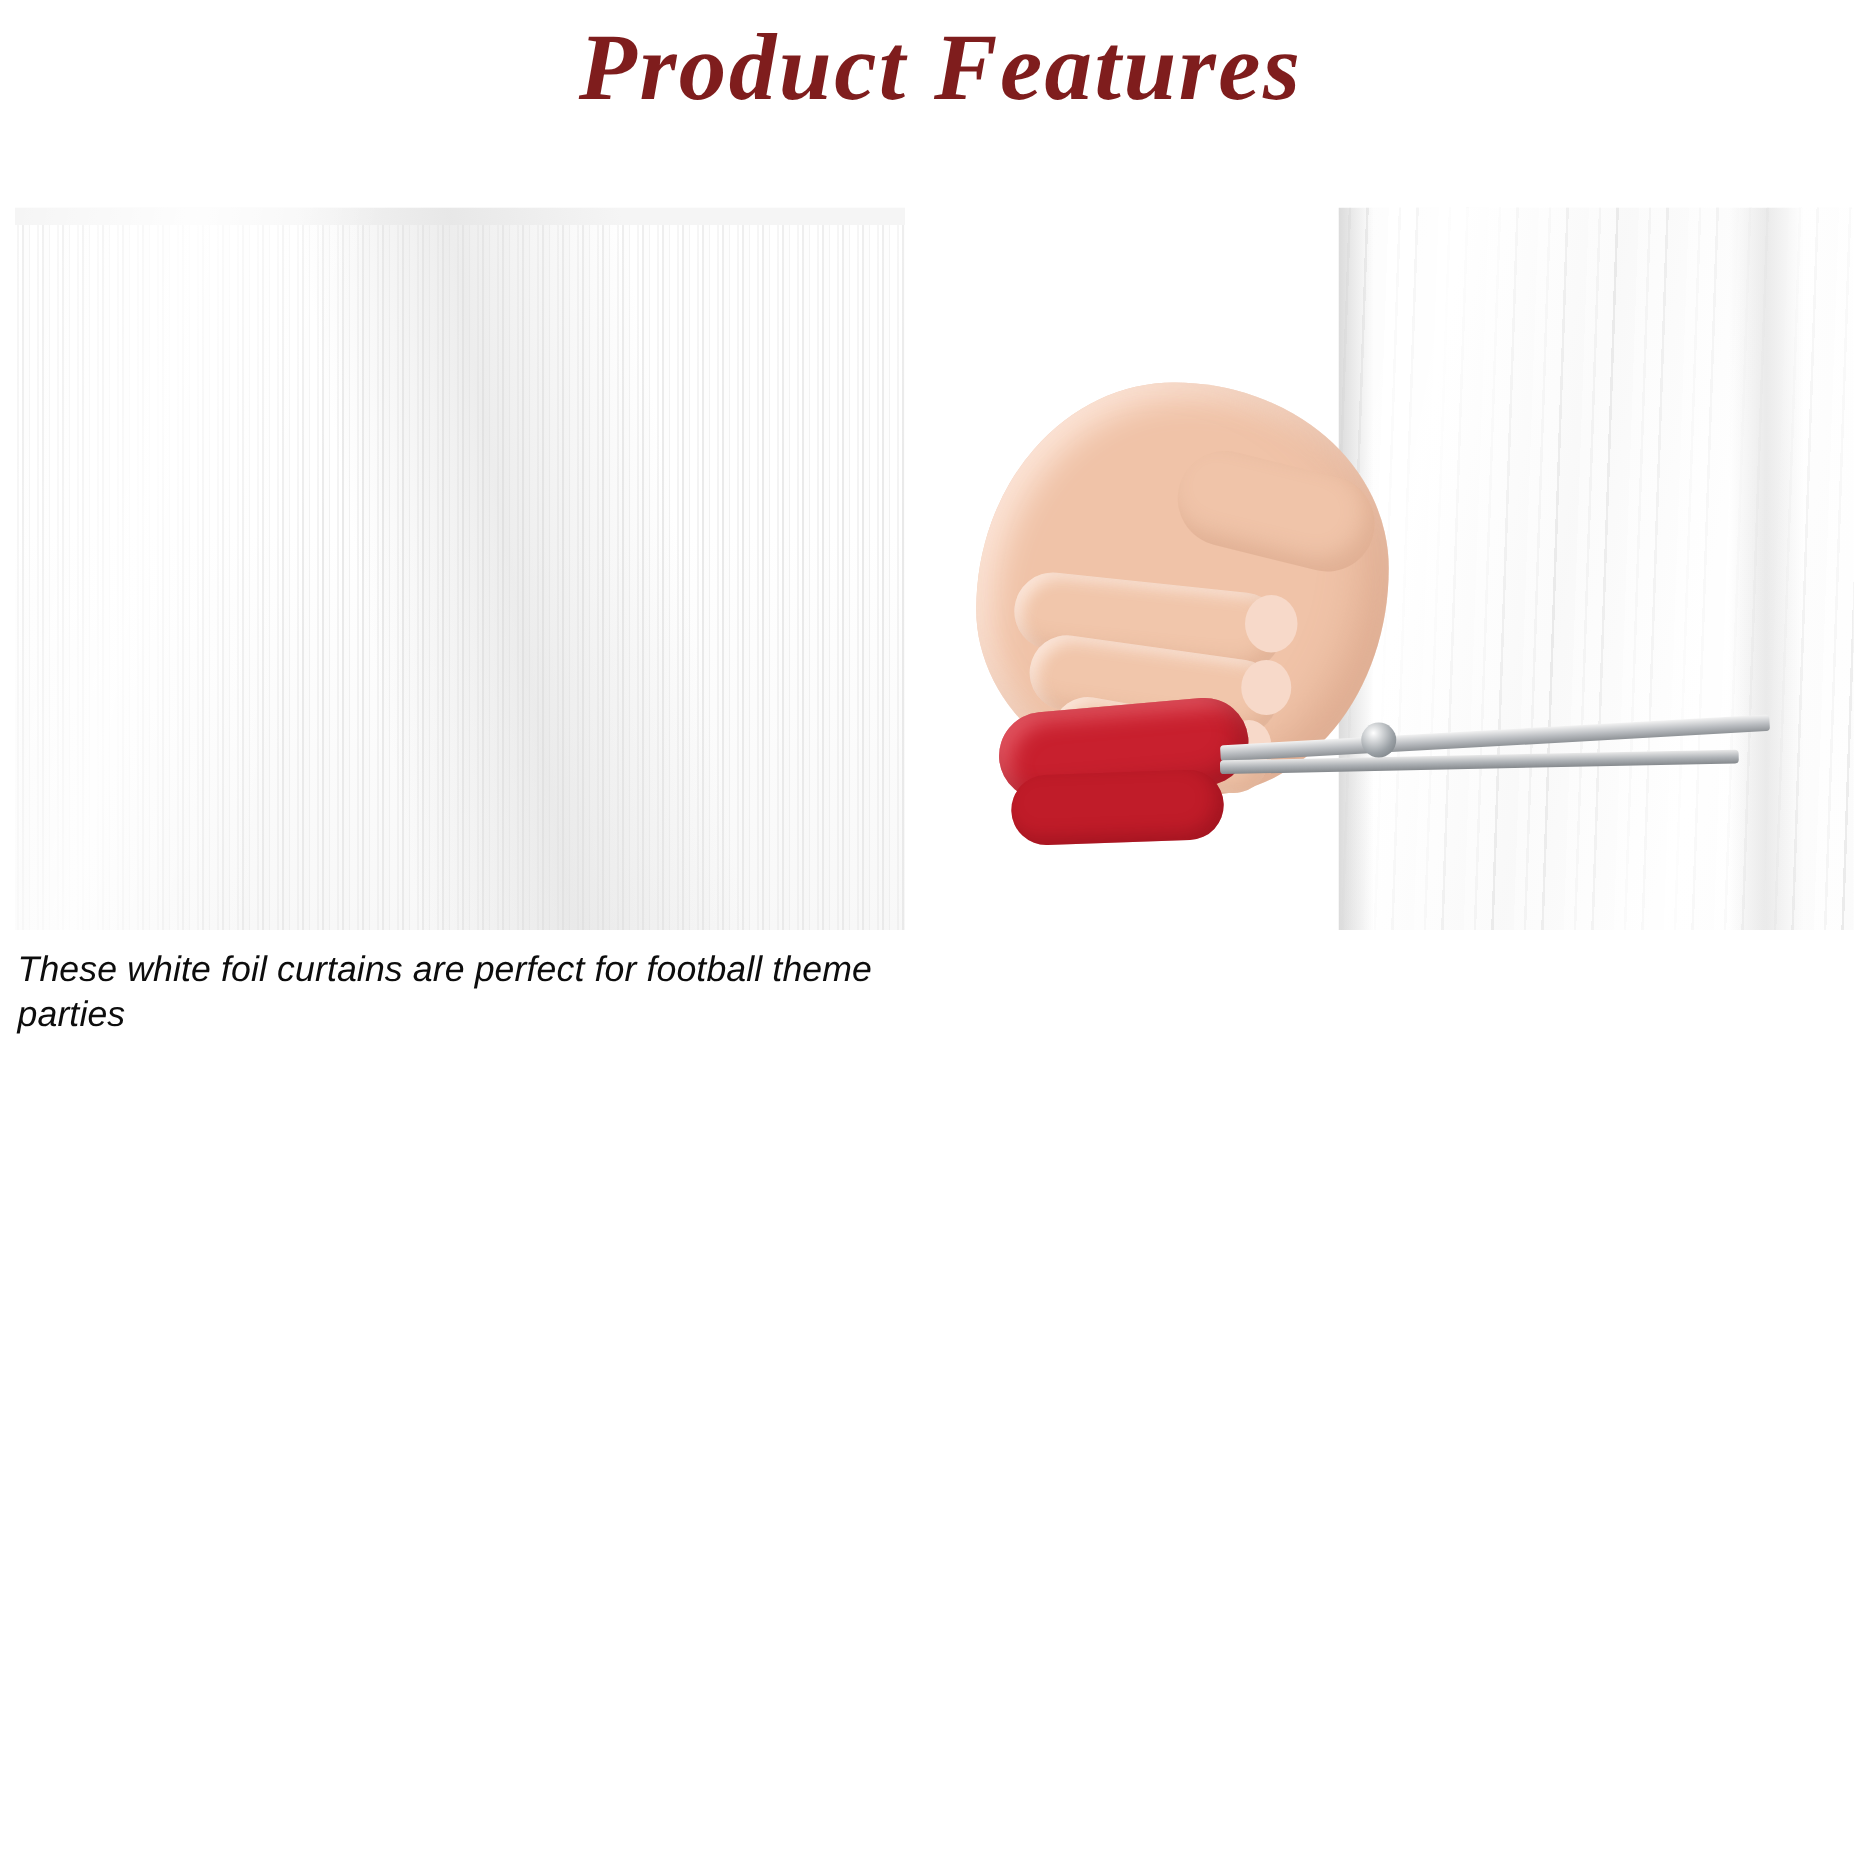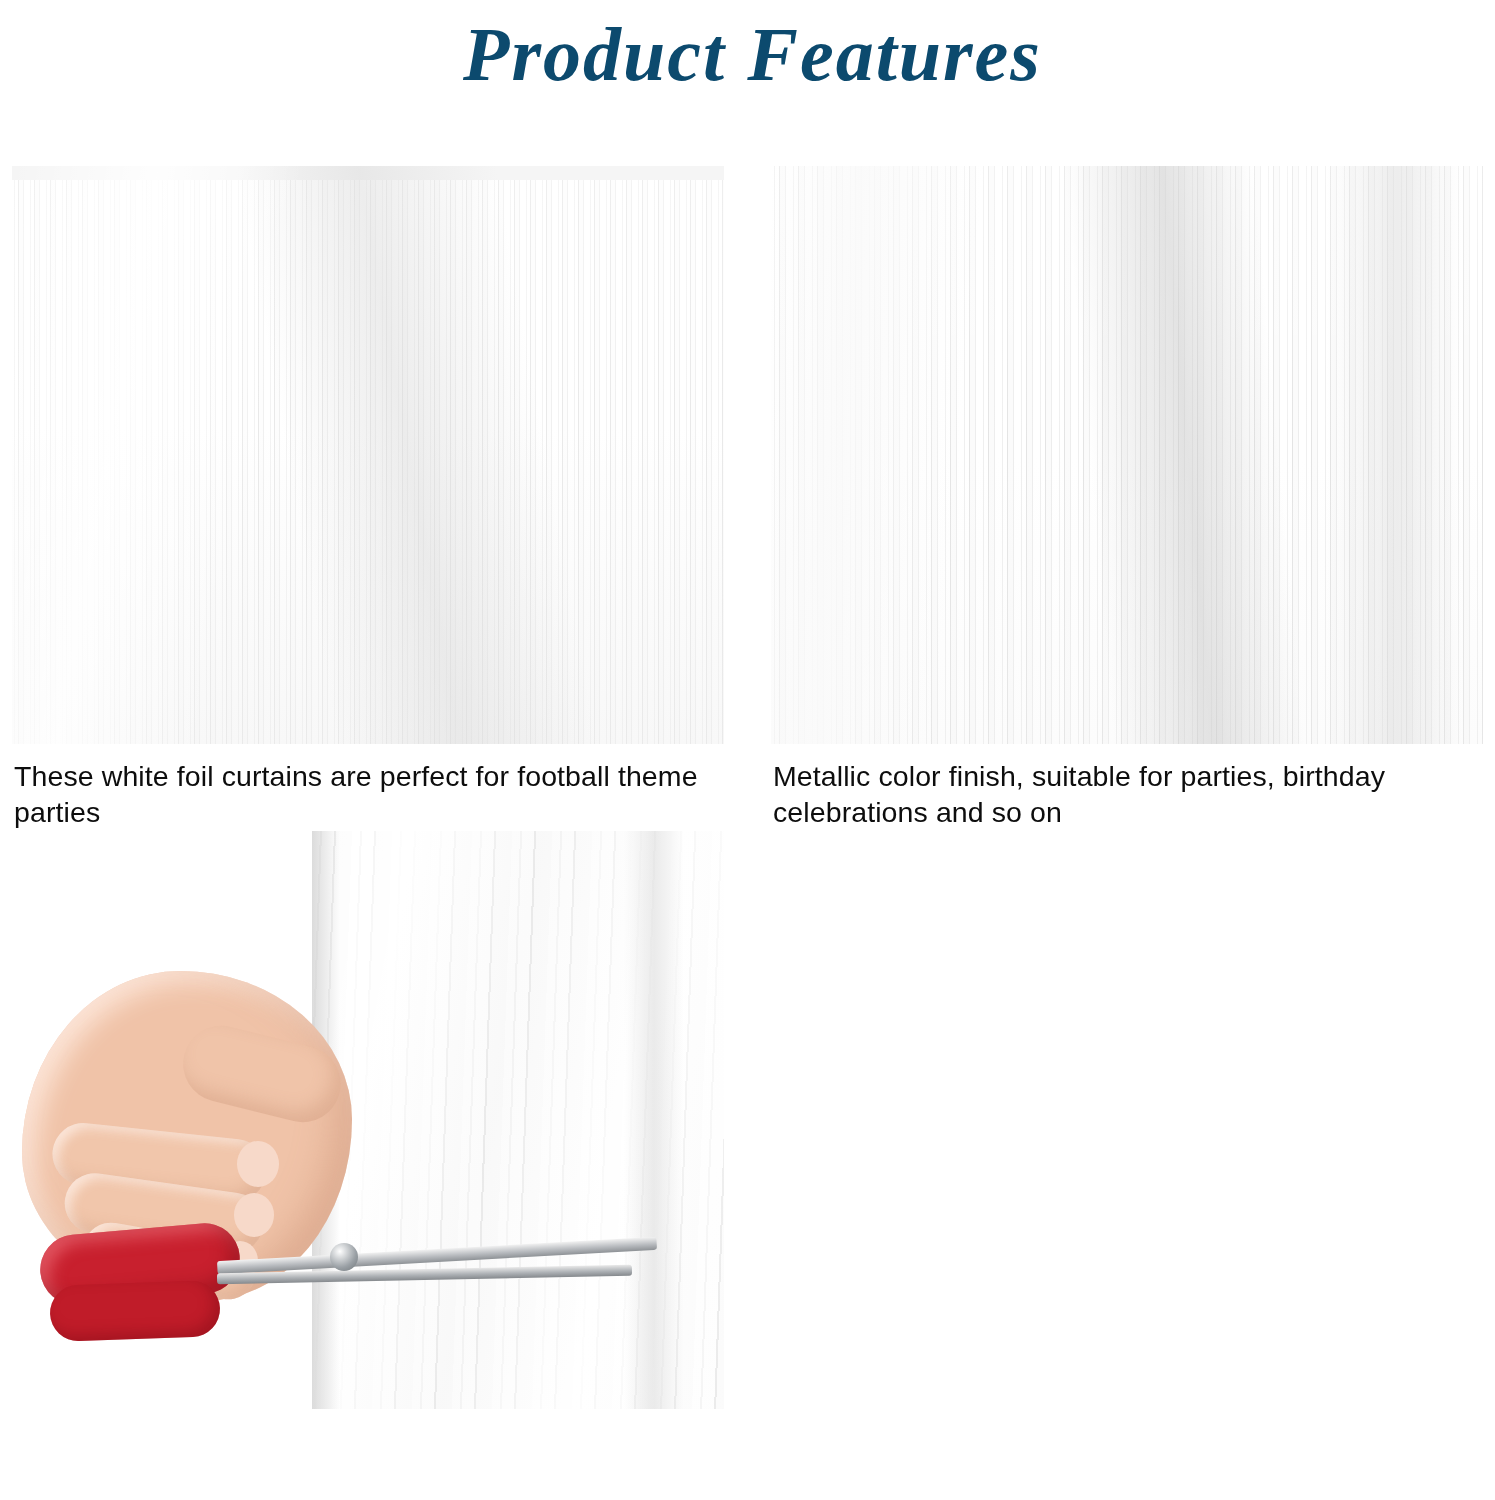--- a/index.html
+++ b/index.html
@@ -26,36 +26,37 @@
   .page-title {
     text-align: center;
     font-family: "Liberation Serif", serif;
     font-weight: bold;
     font-style: italic;
     font-size: 76px;
     letter-spacing: 2px;
     line-height: 1;
     margin: 16px 0 0 10px;
     padding: 0;
-    color: #0c4a6e;
+    color: #7f1d1d;
   }
 
   .grid {
     position: absolute;
     top: 150px;
     left: 12px;
     width: 1471px;
     display: grid;
     grid-template-columns: 712px 712px;
     column-gap: 47px;
     row-gap: 0px;
   }
 
   .cell {
     width: 712px;
+    font-style: italic;
   }
 
   .photo {
     width: 712px;
     height: 578px;
     position: relative;
     overflow: hidden;
     background: #ffffff;
   }
 
@@ -322,29 +323,20 @@
       <div class="photo">
         <div class="foil a">
           <div class="topbar"></div>
           <div class="strands"></div>
           <div class="sheen"></div>
         </div>
       </div>
       <div class="caption">These white foil curtains are perfect for football theme parties</div>
     </div>
 
-    <div class="cell">
-      <div class="photo">
-        <div class="foil b">
-          <div class="strands"></div>
-          <div class="sheen"></div>
-        </div>
-      </div>
-      <div class="caption">Metallic color finish, suitable for parties, birthday celebrations and so on</div>
-    </div>
 
     <div class="cell">
       <div class="photo">
         <div class="cutting">
           <div class="curtain"></div>
           <div class="strip-shadow"></div>
           <div class="fringe-right"></div>
           <div class="hand"></div>
           <div class="thumb"></div>
           <div class="finger f1"></div>

